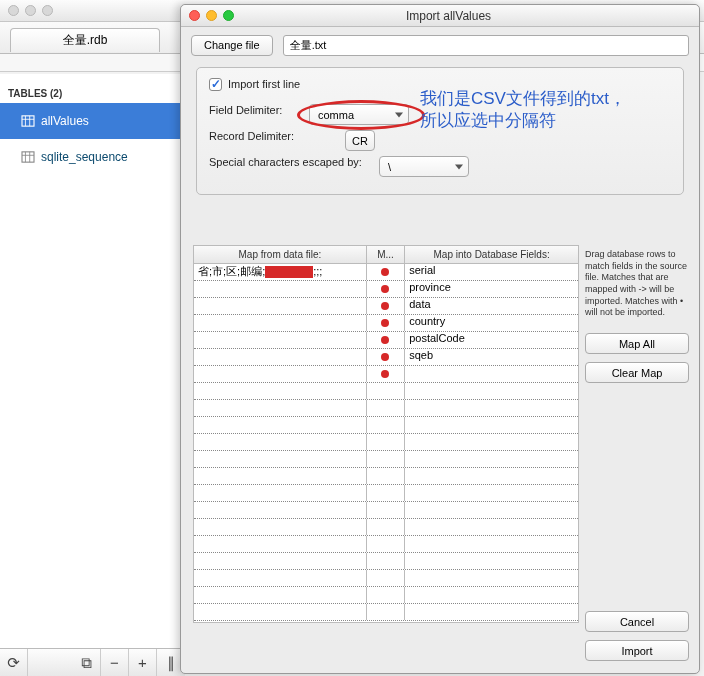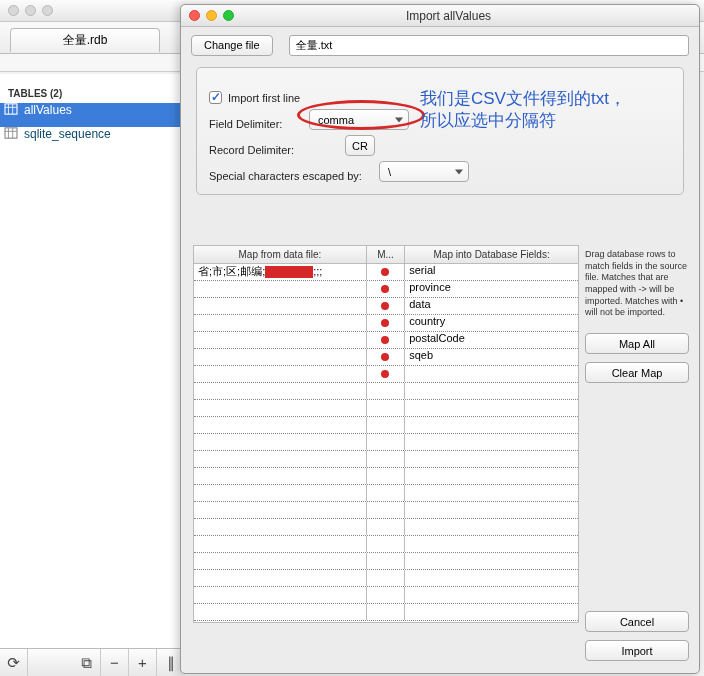--- a/index.html
+++ b/index.html
@@ -28,21 +28,21 @@
 .traffic { display:flex; gap:6px; padding-left:8px; }
 .tl { width:11px; height:11px; border-radius:50%; background:#d8d8d8; border:1px solid #b8b8b8;}
 .bg-title { flex:1; text-align:center; font-size:12px; color:#555; padding-right:40px;}
 
 .bg-tabs { height:32px; background:linear-gradient(#fafafa,#ececec); border-bottom:1px solid #bbb; padding:6px 10px 0 10px; display:flex;}
 .bg-tab { background:linear-gradient(#fff,#f0f0f0); border:1px solid #bbb; border-bottom:none; border-radius:4px 4px 0 0; width:150px; height:24px; display:flex; align-items:center; justify-content:center; font-size:12px;}
 .bg-subbar { height:18px; background:#f7f7f7; border-bottom:1px solid #ccc; text-align:center; font-size:10px; color:#777; line-height:18px;}
 
 .bg-body { position:absolute; top:74px; left:0; width:185px; bottom:28px; background:#fff; border-right:1px solid #ccc;}
 .tables-hdr { padding:14px 8px 4px 8px; font-weight:bold; font-size:10px; color:#333;}
-.tbl-row { height:24px; display:flex; padding-left:4px; font-size:12px;}
+.tbl-row { height:36px; display:flex; align-items:center; padding-left:21px; font-size:12px;}
 .tbl-row.sel { background:#3b7dd8; color:#fff; }
 .tbl-row.sel .tbl-icon { fill:#fff; stroke:#fff;}
 .tbl-icon { width:14px; height:12px; margin-right:6px; }
 
 .bg-footer {
   position:absolute; bottom:0; left:0; width:185px; height:28px;
   background:linear-gradient(#fdfdfd,#e8e8e8); border-top:1px solid #bbb;
   display:flex; align-items:center;
 }
 .fbtn { width:28px; height:28px; border-right:1px solid #ccc; display:flex; align-items:center; justify-content:center; font-size:15px; color:#444;}
@@ -64,31 +64,31 @@
 .m-toolbar { height:36px; display:flex; align-items:center; padding:0 10px; gap:10px;}
 .mac-btn {
   background:linear-gradient(#ffffff,#ececec);
   border:1px solid #aaa; border-radius:4px;
   padding:2px 12px; font-size:11px; height:21px;
   display:inline-flex; align-items:center; justify-content:center;
   box-shadow:0 1px 0 #fff inset;
 }
 .file-input {
   flex:1; height:21px; border:1px solid #aaa; border-radius:3px;
-  background:#fff; padding:0 6px; font-size:11px; line-height:19px;margin-left:6px;
+  background:#fff; padding:0 6px; font-size:11px; line-height:19px;
 }
 
 .options-panel {
   margin:4px 15px 8px 15px;
   border:1px solid #bdbdbd; border-radius:5px;
   background:linear-gradient(#f6f6f6,#ededed);
   padding:10px 12px 12px 12px;
   position:relative;
 }
-.opt-row { display:flex; align-items:flex-end; height:26px; font-size:11px; color:#222;}
+.opt-row { display:flex; align-items:flex-start; height:26px; font-size:11px; color:#222;}
 .chk { width:13px; height:13px; margin-right:6px; appearance:none; border:1px solid #888; border-radius:3px; background:#fff; position:relative;}
 .chk:checked::after{content:"✓"; position:absolute; top:-2px; left:1px; color:#2a6bd8; font-size:12px; font-weight:bold;}
 .opt-label { width:100px; }
 select.mac-sel, .mac-mini {
   border:1px solid #aaa; border-radius:4px; background:linear-gradient(#fff,#f1f1f1);
   font-size:11px; height:21px; padding:0 10px 0 8px;
   appearance:none; position:relative;
 }
 .sel-wrap { position:relative; display:inline-block;}
 .sel-wrap::after{

